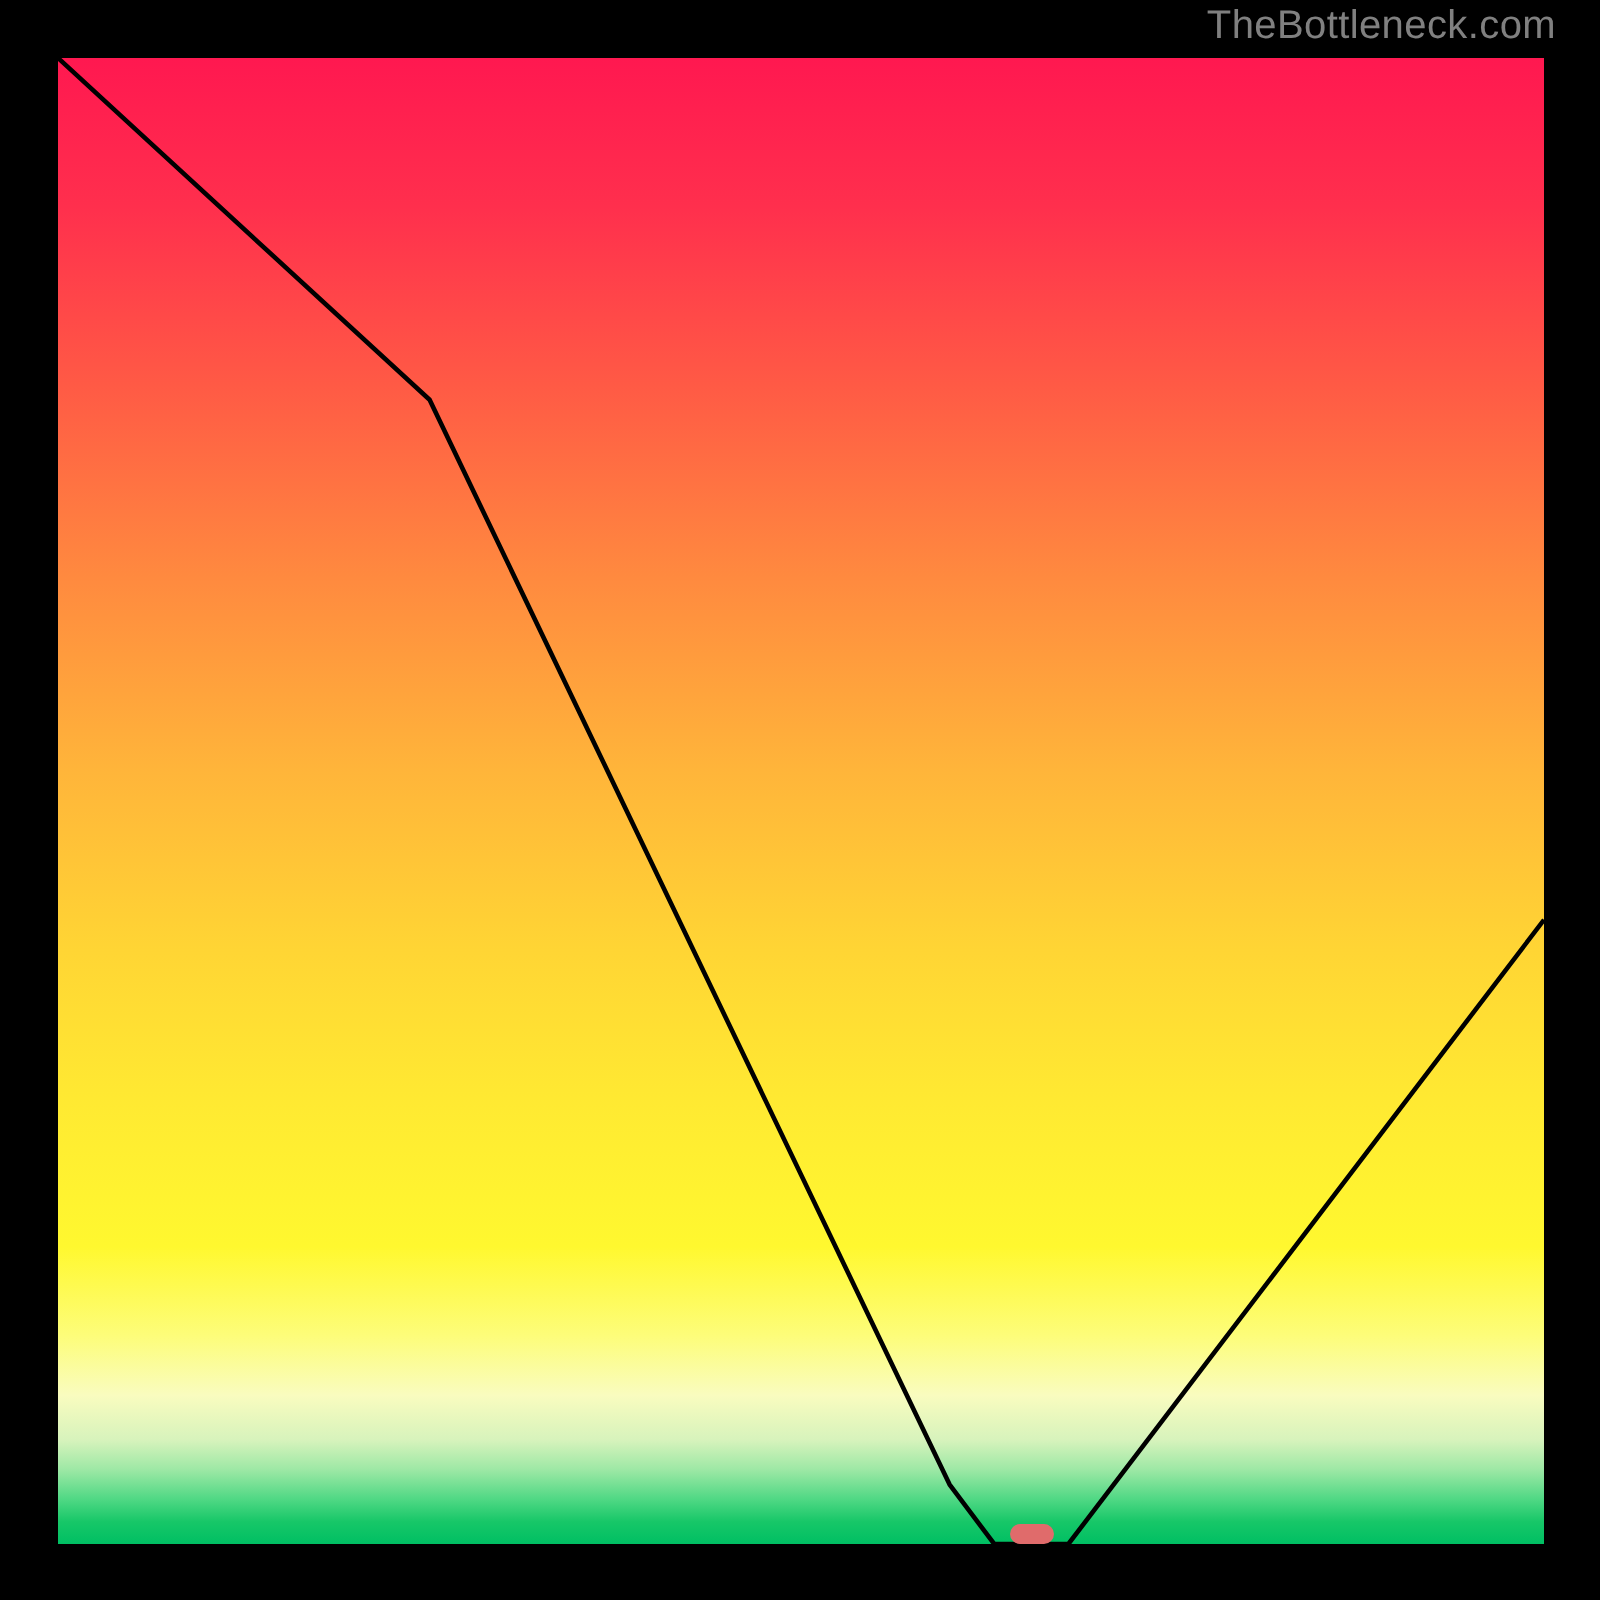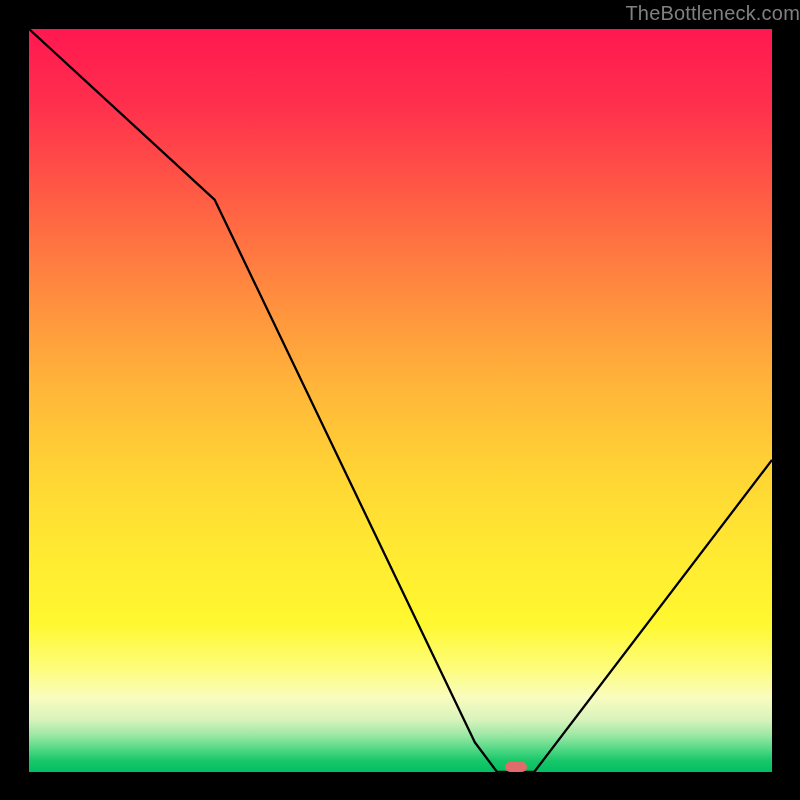--- a/index.html
+++ b/index.html
@@ -13,21 +13,21 @@
   }
   .frame {
     position: relative;
     width: 800px;
     height: 800px;
     background: #000;
   }
   .watermark {
     position: absolute;
     top: 2px;
-    right: 0;
+    right: 22px;
     color: #808080;
     font-size: 20px;
     font-weight: 500;
     letter-spacing: 0.2px;
   }
   .plot-area {
     position: absolute;
     left: 29px;
     top: 29px;
     width: 743px;

